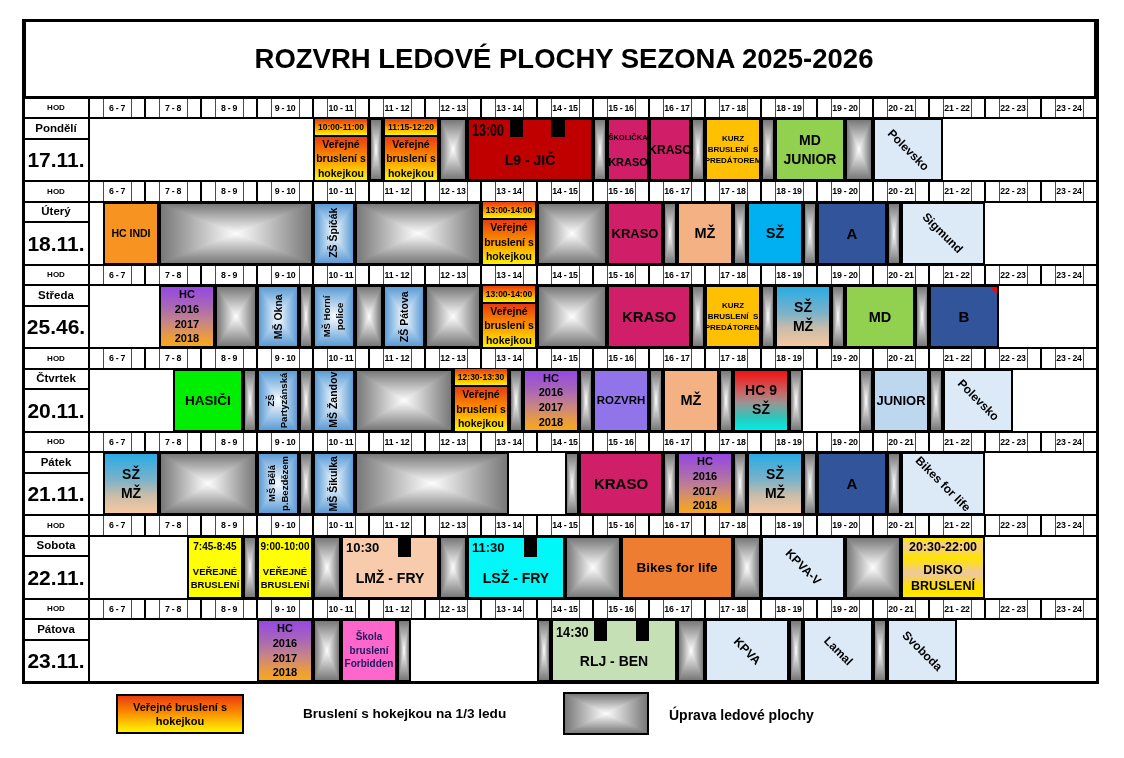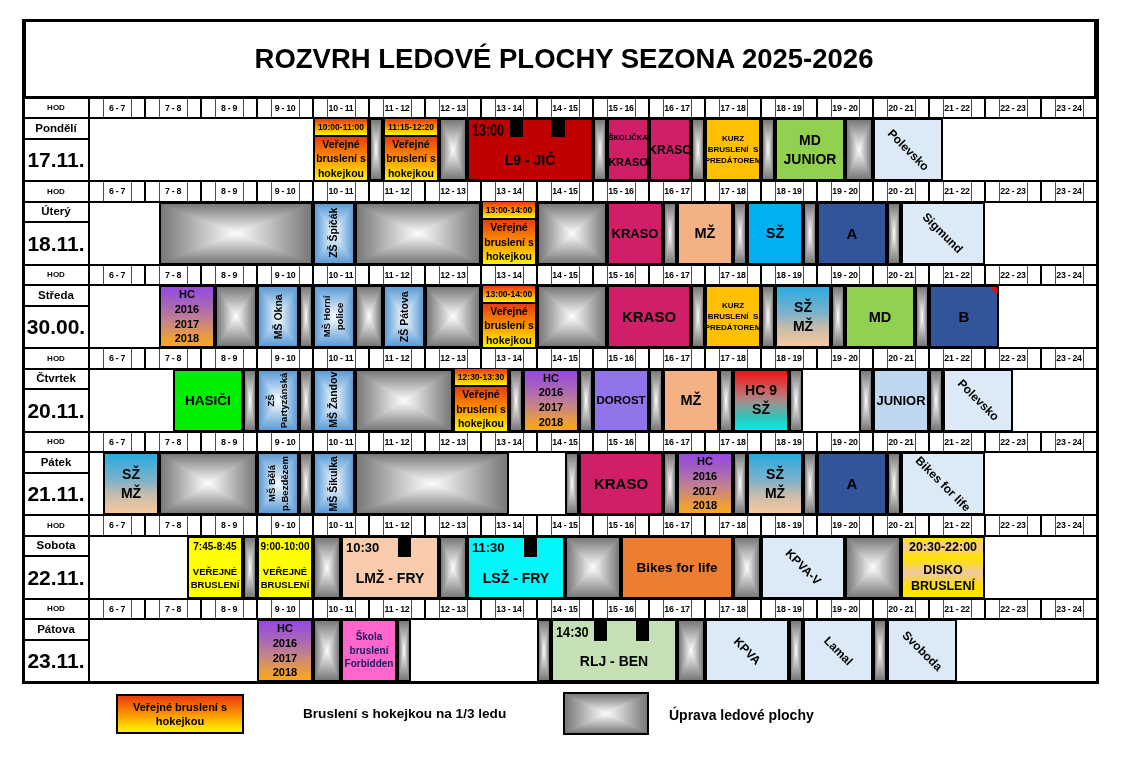--- a/index.html
+++ b/index.html
@@ -581,21 +581,21 @@
 <div class="ln" style="left:88.0px;top:97.5px;width:2px;height:584.5px;"></div>
 </div>
 
 <div style="position:absolute;left:23.0px;top:118.0px;width:66.0px;height:19.5px;display:flex;align-items:center;justify-content:center;font-weight:bold;font-size:11.5px;">Pondělí</div>
 <div style="position:absolute;left:23.0px;top:139.5px;width:66.0px;height:41.5px;display:flex;align-items:center;justify-content:center;font-weight:bold;font-size:21px;">17.11.</div>
 
 <div style="position:absolute;left:23.0px;top:201.5px;width:66.0px;height:19.5px;display:flex;align-items:center;justify-content:center;font-weight:bold;font-size:11.5px;">Úterý</div>
 <div style="position:absolute;left:23.0px;top:223.0px;width:66.0px;height:41.5px;display:flex;align-items:center;justify-content:center;font-weight:bold;font-size:21px;">18.11.</div>
 
 <div style="position:absolute;left:23.0px;top:285.0px;width:66.0px;height:19.5px;display:flex;align-items:center;justify-content:center;font-weight:bold;font-size:11.5px;">Středa</div>
-<div style="position:absolute;left:23.0px;top:306.5px;width:66.0px;height:41.5px;display:flex;align-items:center;justify-content:center;font-weight:bold;font-size:21px;">30.00.</div>
+<div style="position:absolute;left:23.0px;top:306.5px;width:66.0px;height:41.5px;display:flex;align-items:center;justify-content:center;font-weight:bold;font-size:21px;">25.46.</div>
 
 <div style="position:absolute;left:23.0px;top:368.5px;width:66.0px;height:19.5px;display:flex;align-items:center;justify-content:center;font-weight:bold;font-size:11.5px;">Čtvrtek</div>
 <div style="position:absolute;left:23.0px;top:390.0px;width:66.0px;height:41.5px;display:flex;align-items:center;justify-content:center;font-weight:bold;font-size:21px;">20.11.</div>
 
 <div style="position:absolute;left:23.0px;top:452.0px;width:66.0px;height:19.5px;display:flex;align-items:center;justify-content:center;font-weight:bold;font-size:11.5px;">Pátek</div>
 <div style="position:absolute;left:23.0px;top:473.5px;width:66.0px;height:41.5px;display:flex;align-items:center;justify-content:center;font-weight:bold;font-size:21px;">21.11.</div>
 
 <div style="position:absolute;left:23.0px;top:535.5px;width:66.0px;height:19.5px;display:flex;align-items:center;justify-content:center;font-weight:bold;font-size:11.5px;">Sobota</div>
 <div style="position:absolute;left:23.0px;top:557.0px;width:66.0px;height:41.5px;display:flex;align-items:center;justify-content:center;font-weight:bold;font-size:21px;">22.11.</div>
 
@@ -636,20 +636,21 @@
 <div class="blk gray" style="left:761.0px;top:118.0px;width:14.0px;height:63.0px;"></div>
 
 <div class="blk " style="left:775.0px;top:118.0px;width:70.0px;height:63.0px;background:#92d050;font-size:14.0px;color:#000;line-height:19.0px;">MD<br>JUNIOR</div>
 
 <div class="blk gray" style="left:845.0px;top:118.0px;width:28.0px;height:63.0px;"></div>
 
 <div class="blk " style="left:873.0px;top:118.0px;width:70.0px;height:63.0px;background:#dce9f6;font-size:12.0px;">
       <div class="diag" style="font-size:12.0px;">Polevsko</div>
     </div>
 
+<div class="blk " style="left:103.0px;top:201.5px;width:56.0px;height:63.0px;background:#f79421;font-size:10.5px;color:#000;">HC INDI</div>
 
 <div class="blk gray" style="left:159.0px;top:201.5px;width:154.0px;height:63.0px;"></div>
 
 <div class="blk vblue" style="left:313.0px;top:201.5px;width:42.0px;height:63.0px;">
       <div class="vert" style="font-size:10.5px;line-height:13.5px;">ZŠ Špičák</div>
     </div>
 
 <div class="blk gray" style="left:355.0px;top:201.5px;width:126.0px;height:63.0px;"></div>
 
 <div class="blk" style="left:481.0px;top:201.5px;width:56.0px;height:63.0px;padding:0;">
@@ -748,21 +749,21 @@
       <div class="vbg" style="width:100%;height:18px;border-bottom:2px solid #000;display:flex;align-items:center;justify-content:center;font-size:8.5px;flex:none;">12:30-13:30</div>
       <div class="vbg" style="width:100%;flex:1;display:flex;flex-direction:column;align-items:center;justify-content:center;font-size:10.5px;line-height:14.5px;">Veřejné<br>bruslení s<br>hokejkou</div>
     </div>
 
 <div class="blk gray" style="left:509.0px;top:368.5px;width:14.0px;height:63.0px;"></div>
 
 <div class="blk hcg" style="left:523.0px;top:368.5px;width:56.0px;height:63.0px;font-size:11.0px;color:#000;line-height:14.6px;">HC<br>2016<br>2017<br>2018</div>
 
 <div class="blk gray" style="left:579.0px;top:368.5px;width:14.0px;height:63.0px;"></div>
 
-<div class="blk " style="left:593.0px;top:368.5px;width:56.0px;height:63.0px;background:#9173ea;font-size:11.5px;color:#000;">DOROST</div>
+<div class="blk " style="left:593.0px;top:368.5px;width:56.0px;height:63.0px;background:#9173ea;font-size:11.5px;color:#000;">ROZVRH</div>
 
 <div class="blk gray" style="left:649.0px;top:368.5px;width:14.0px;height:63.0px;"></div>
 
 <div class="blk " style="left:663.0px;top:368.5px;width:56.0px;height:63.0px;background:#f4b183;font-size:14.5px;color:#000;">MŽ</div>
 
 <div class="blk gray" style="left:719.0px;top:368.5px;width:14.0px;height:63.0px;"></div>
 
 <div class="blk hc9g" style="left:733.0px;top:368.5px;width:56.0px;height:63.0px;font-size:14.0px;color:#000;line-height:19.0px;">HC 9<br>SŽ</div>
 
 <div class="blk gray" style="left:789.0px;top:368.5px;width:14.0px;height:63.0px;"></div>

